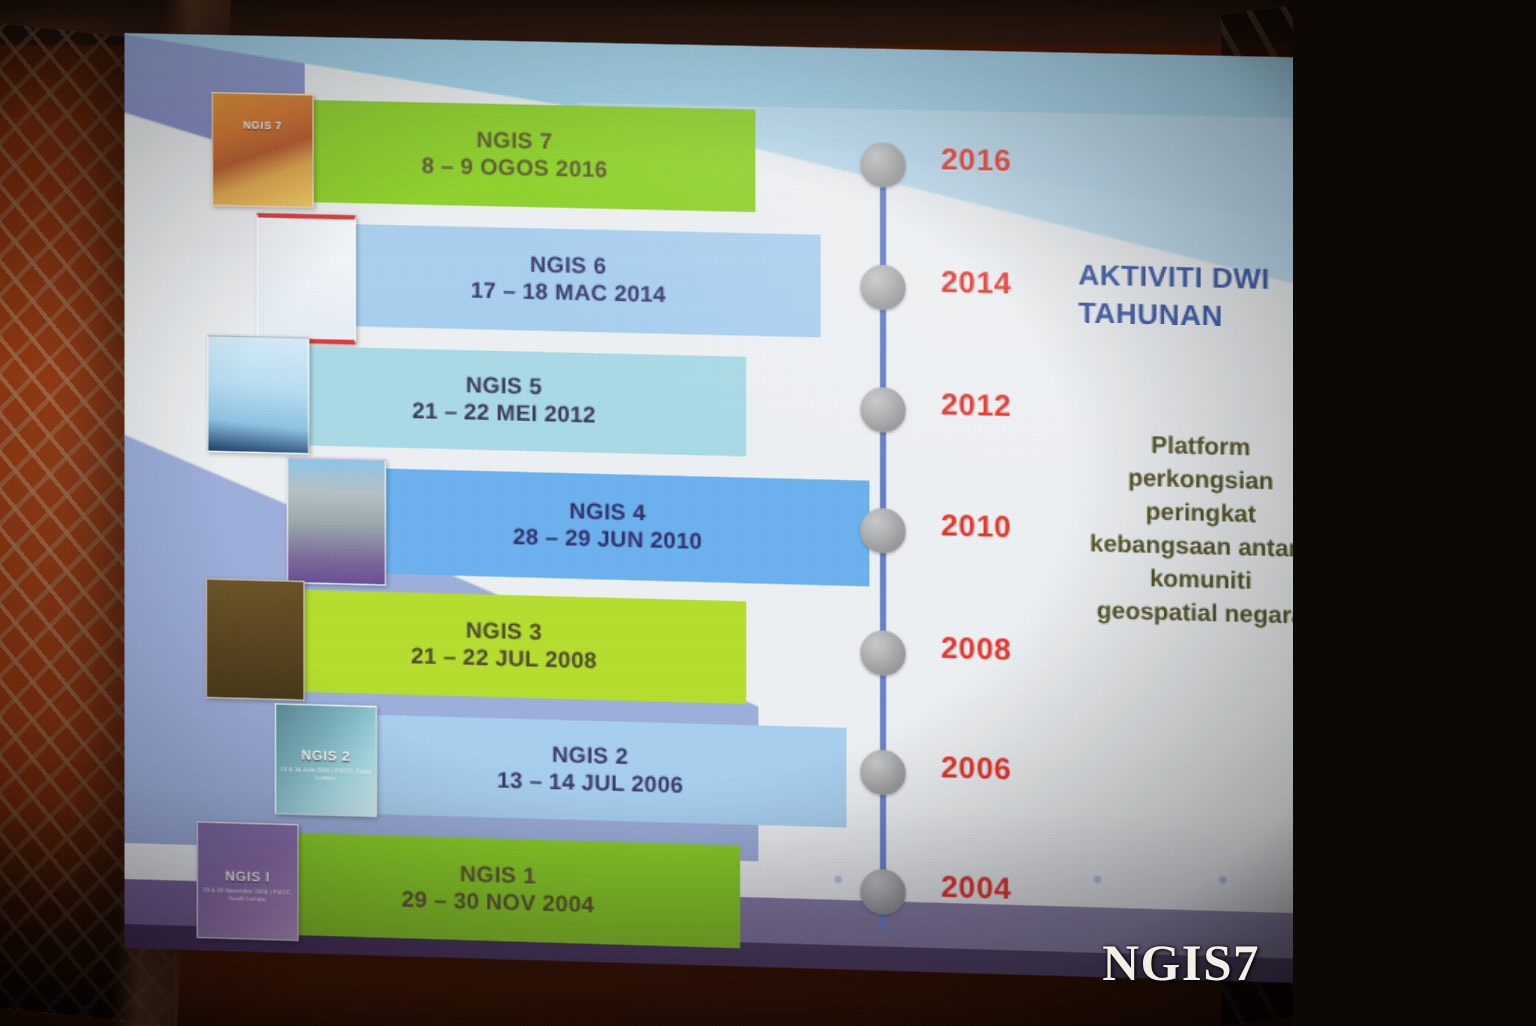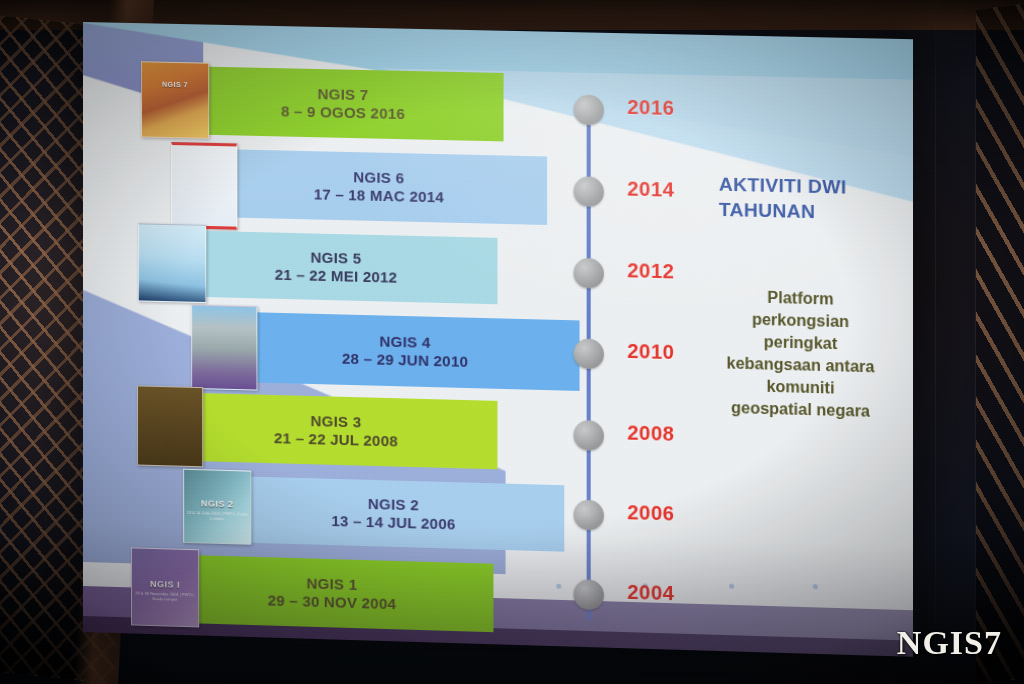--- a/index.html
+++ b/index.html
@@ -2,23 +2,24 @@
 <html><head>
 <meta charset="utf-8">
 <style>
   html, body {
     margin: 0; padding: 0;
     background: #0d0806;
     font-family: "Liberation Sans", sans-serif;
   }
   #stage {
     position: relative;
-    width: 1024px; height: 684px;
+    width: 834px; height: 684px;
     overflow: hidden;
-    background: #0f172a;
+    background: #c2410c;
+    padding-left: 28px;
   }
 
   
   .wall {
     position: absolute; inset: 0;
     background:
       linear-gradient(90deg,
         #2a1710 0%, #insert 0%),
       linear-gradient(100deg, #4a2a1c 0%, #7a4a32 18%, #6b4028 40%, #5c3622 62%, #3c2215 84%, #190e09 100%);
   }

